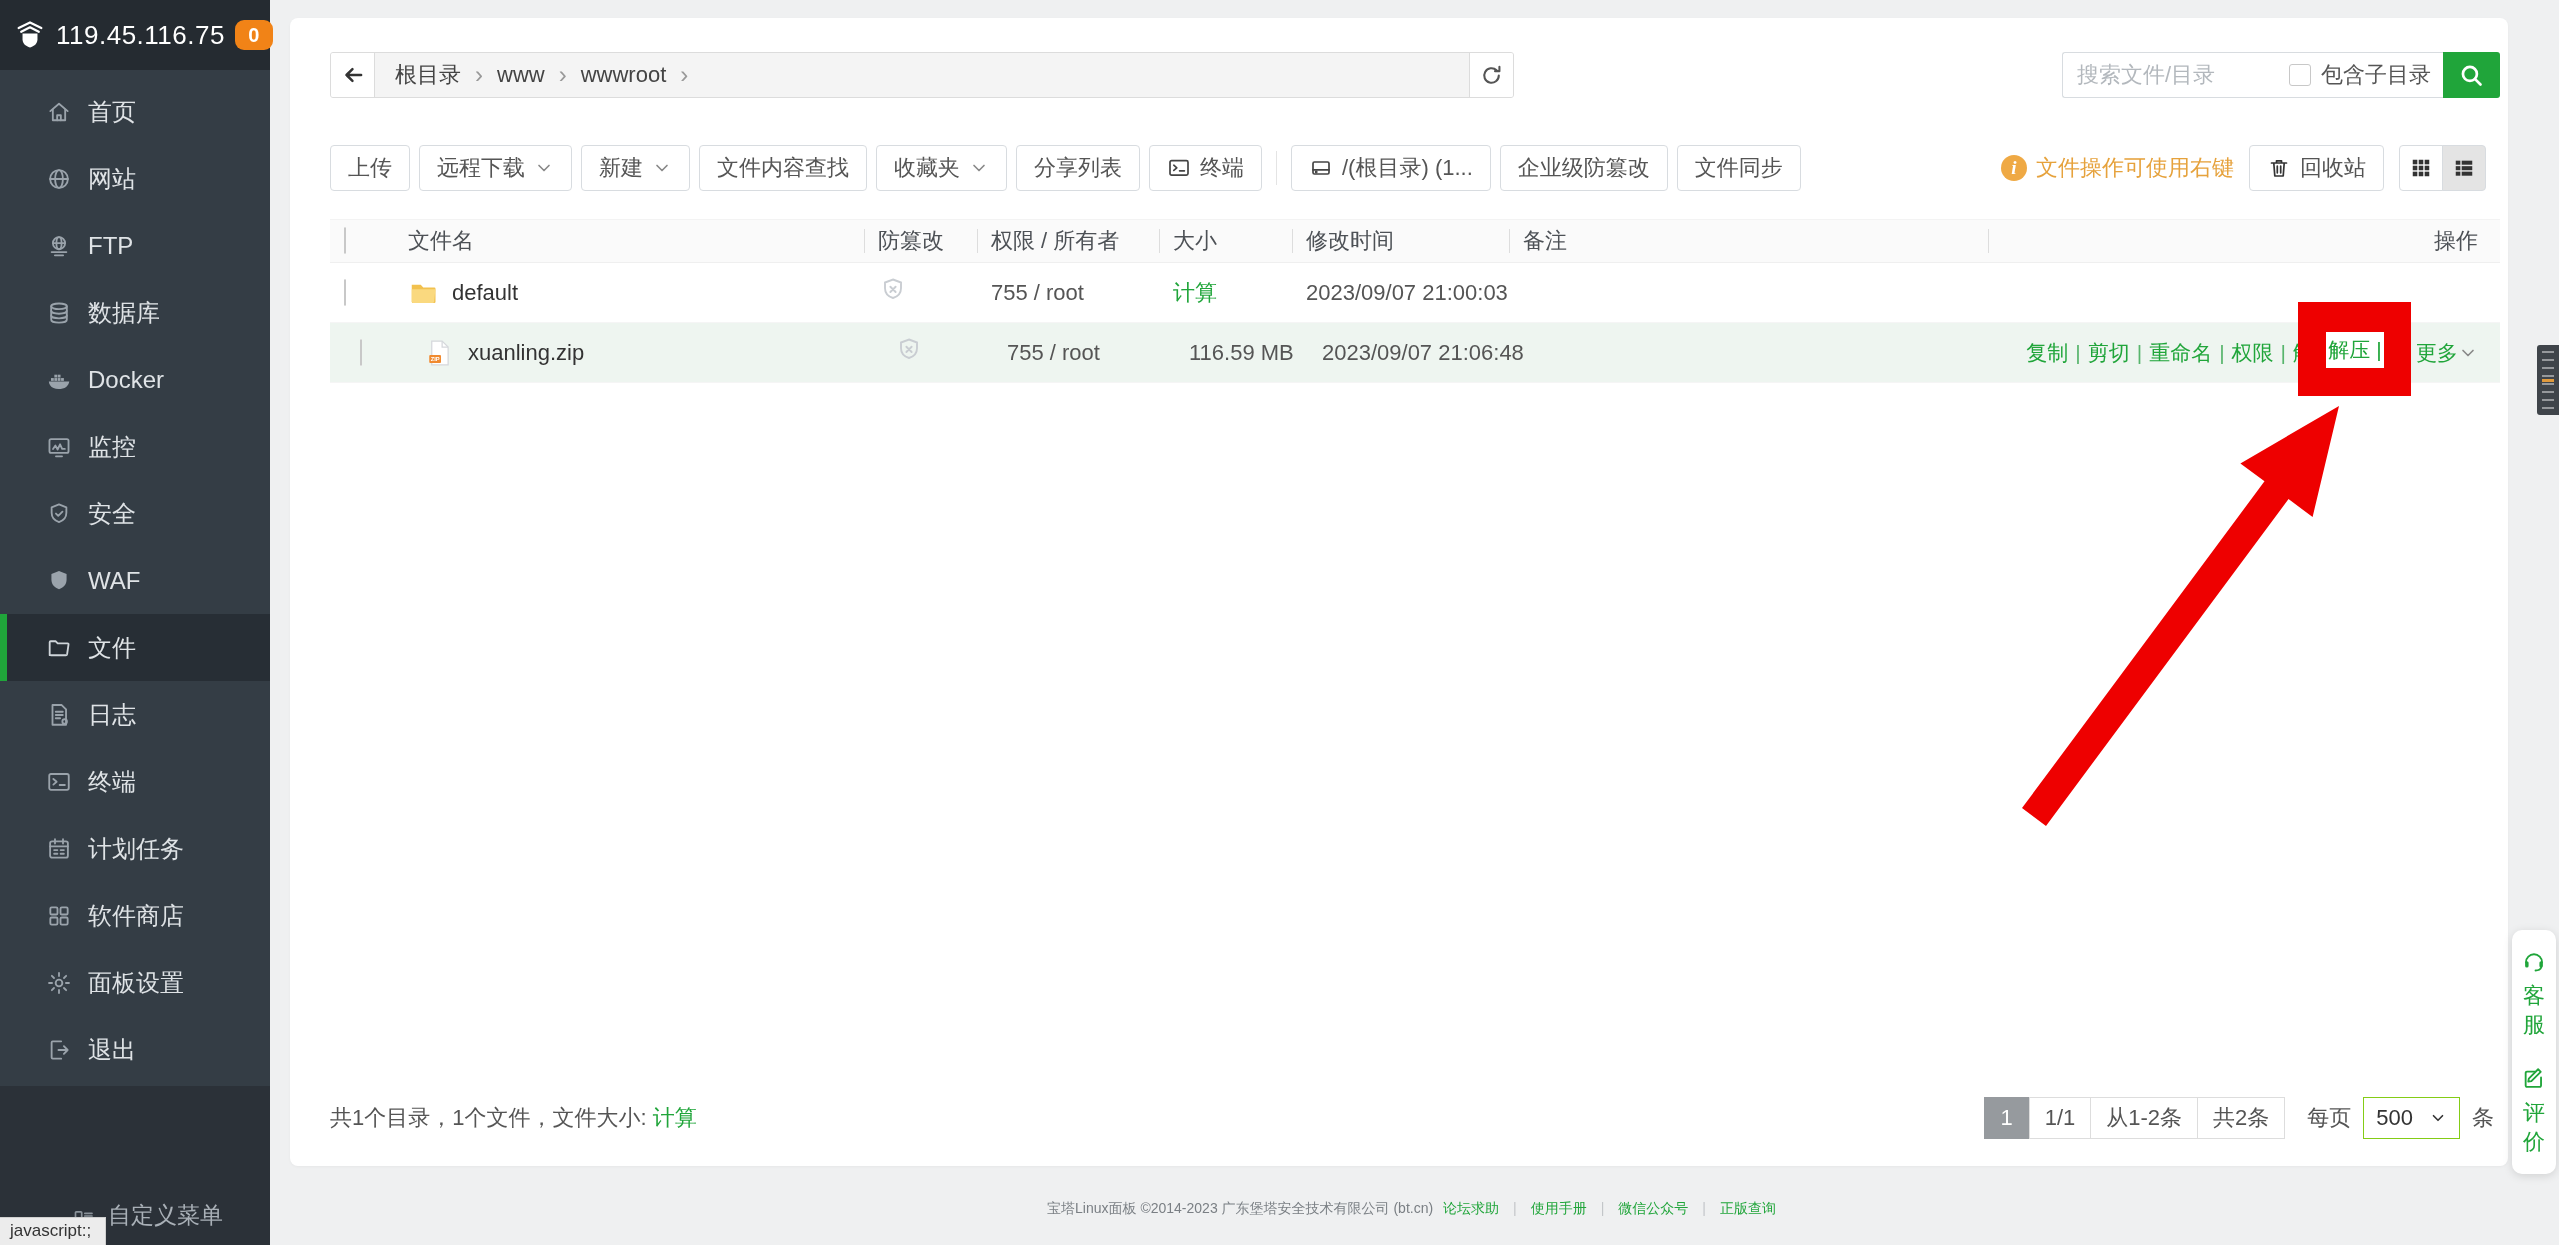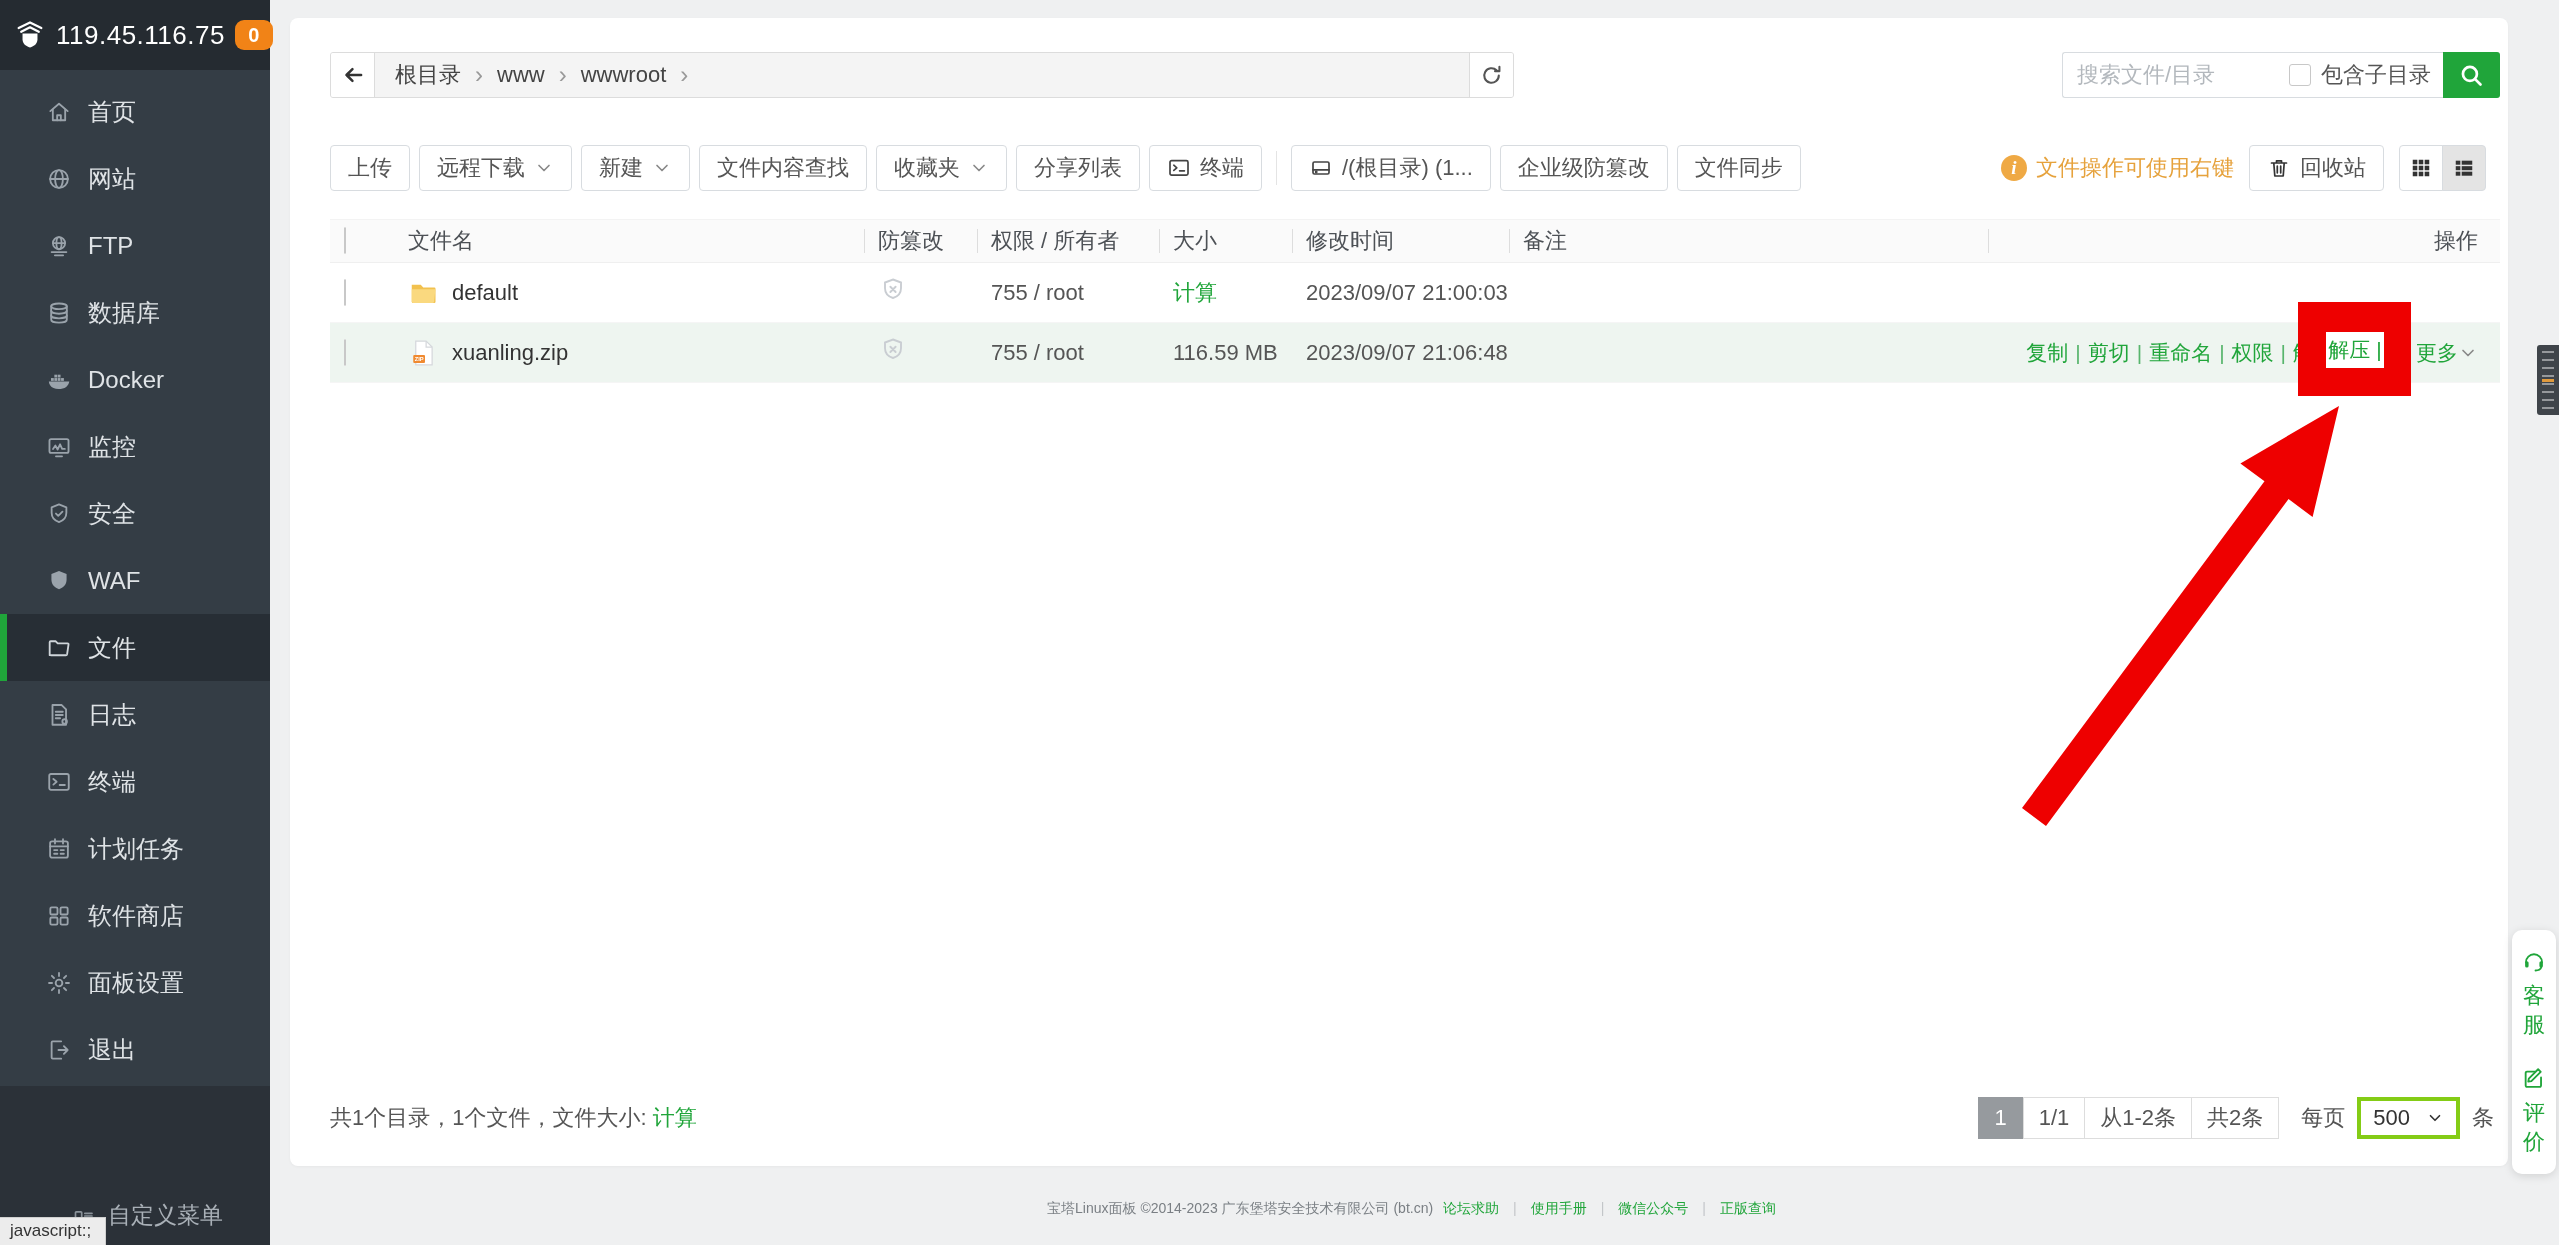--- a/index.html
+++ b/index.html
@@ -60,36 +60,36 @@
   .vt-btn.active{background:#e4e4e4;}
 
   
   .table{margin-top:27px;}
   .grid-row{display:grid;grid-template-columns:64px 470px 113px 182px 133px 217px 479px 1fr;align-items:center;}
   .thead{height:44px;background:#fafafa;border-top:1px solid #f3f3f3;border-bottom:1px solid #efefef;}
   .th{position:relative;padding-left:14px;font-size:22px;color:#4d5156;white-space:nowrap;}
   .th.divided::before{content:"";position:absolute;left:0;top:50%;transform:translateY(-50%);width:1px;height:24px;background:#ddd;}
   .th.ops,.td.ops{text-align:right;padding-right:22px;}
   .tr{height:60px;border-bottom:1px solid #f5f5f5;}
-  .tr.highlight{background:#eef5f0;}
+  .tr.highlight{background:#eef5f0;padding-left:16px;}
   .td{padding-left:14px;font-size:22px;color:#555;white-space:nowrap;}
   .td.name{display:flex;align-items:center;gap:14px;color:#333;}
   .name-link{cursor:pointer;color:#333;}
   .cbx-cell{padding-left:14px;}
   .green-link{color:var(--green);cursor:pointer;}
   .actions{font-size:21px;color:var(--green);display:inline-flex;align-items:center;gap:0;}
   .act{cursor:pointer;white-space:nowrap;}
   .act-sep{margin:0 7px;color:#58b56d;}
 
   .status-row{position:absolute;left:40px;right:14px;top:1079px;height:42px;display:flex;align-items:center;font-size:22px;color:#555;}
   .pager{margin-left:auto;display:flex;align-items:center;}
   .pg-cell{border:1px solid #ddd;margin-left:-1px;height:42px;min-width:46px;padding:0 15px;display:flex;align-items:center;justify-content:center;background:#fff;color:#555;cursor:pointer;}
   .pg-cell.active{background:#969a9e;border-color:#969a9e;color:#fff;}
   .perpage{display:flex;align-items:center;gap:12px;margin-left:22px;}
-  .pg-select{border:4px solid #84cc16;height:42px;padding:0 12px;display:flex;align-items:center;gap:16px;color:#333;cursor:pointer;background:#fff;}
+  .pg-select{border:1px solid #84cc16;height:42px;padding:0 12px;display:flex;align-items:center;gap:16px;color:#333;cursor:pointer;background:#fff;}
 
   
   .footer{position:absolute;left:270px;right:0;top:1200px;text-align:center;font-size:14px;color:#7a7f84;}
   .footer a{color:var(--green);text-decoration:none;margin:0 6px;cursor:pointer;}
   .f-sep{color:#c3c6c9;margin:0 8px;}
 
   
   .float-widget{position:absolute;right:3px;top:930px;width:44px;background:#fff;border-radius:10px;box-shadow:0 2px 10px rgba(0,0,0,.13);padding:18px 0;display:flex;flex-direction:column;align-items:center;gap:26px;z-index:4;}
   .fw-item{display:flex;flex-direction:column;align-items:center;gap:8px;cursor:pointer;}
   .fw-item .ico{color:var(--green);width:26px;height:26px;}

